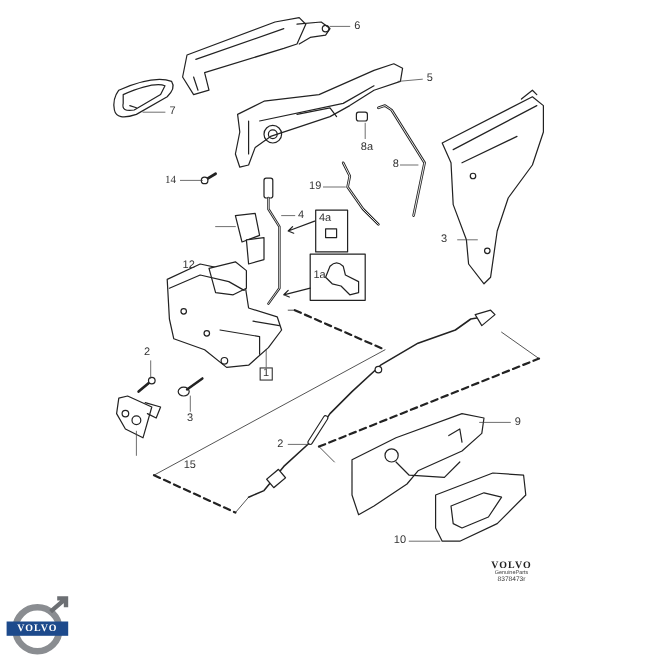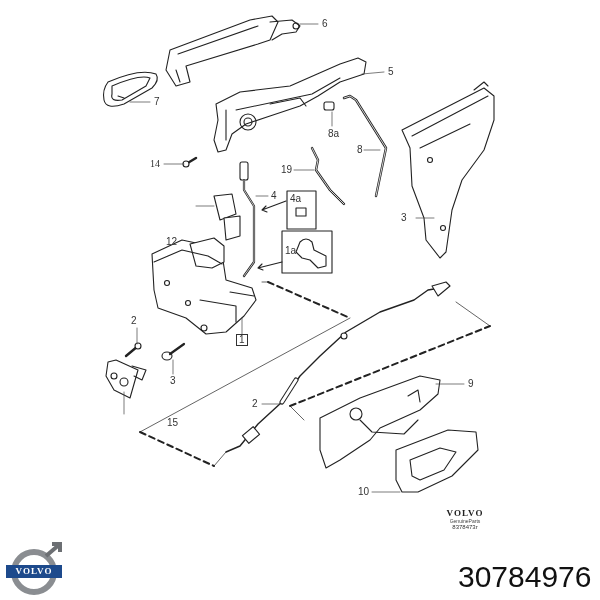--- a/index.html
+++ b/index.html
@@ -206,15 +206,14 @@
 </div>
 
 <div class="logo">
   <svg width="60" height="56" viewBox="0 0 60 56">
     <circle cx="28" cy="32" r="20" fill="none" stroke="#8a8d91" stroke-width="6"></circle>
     <path d="M40 16 L54 4 M46 4 L54 4 L54 12" stroke="#6c6f73" stroke-width="4" fill="none"></path>
   </svg>
   <div class="logo-text">VOLVO</div>
 </div>
 
-<div class="part-number">30784976</div>
 
 </div>
 
 </body></html>

